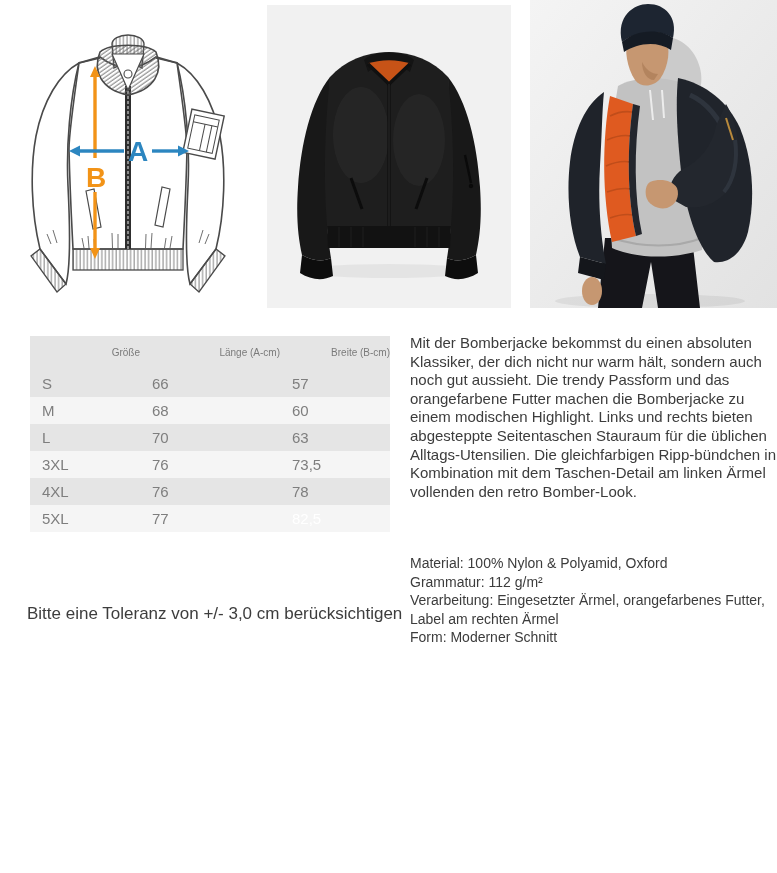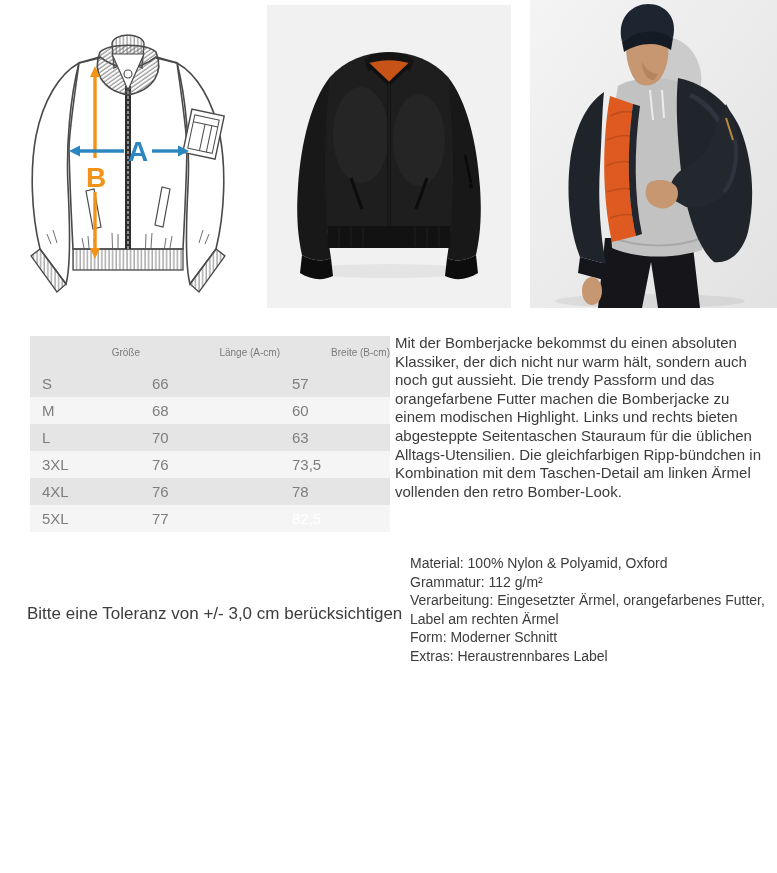--- a/index.html
+++ b/index.html
@@ -28,21 +28,21 @@
   tbody tr:nth-child(odd) td{background:#e5e5e5;}
   tbody tr:nth-child(even) td{background:#f5f5f5;}
   td.faint{color:#ffffff;}
   .note{
     position:absolute;left:27px;top:604px;width:390px;
     font-size:17px;color:#3d3d3d;line-height:19px;
   }
 
   
   .description{
-    position:absolute;left:395px;top:334px;width:368px;
+    position:absolute;left:410px;top:334px;width:368px;
     font-size:15px;line-height:18.6px;color:#3c3c3c;margin:0;
   }
   .specs{
     position:absolute;left:410px;top:554px;width:368px;
     font-size:14px;line-height:18.6px;color:#3c3c3c;
   }
 </style>
 </head>
 <body>
 
@@ -252,16 +252,15 @@
 
   <div class="note">Bitte eine Toleranz von +/- 3,0 cm berücksichtigen</div>
 
   <p class="description">Mit der Bomberjacke bekommst du einen absoluten Klassiker, der dich nicht nur warm hält, sondern auch noch gut aussieht. Die trendy Passform und das orangefarbene Futter machen die Bomberjacke zu einem modischen Highlight. Links und rechts bieten abgesteppte Seitentaschen Stauraum für die üblichen Alltags-Utensilien. Die gleichfarbigen Ripp-bündchen in Kombination mit dem Taschen-Detail am linken Ärmel vollenden den retro Bomber-Look.</p>
 
   <div class="specs">
     <div>Material: 100% Nylon &amp; Polyamid, Oxford</div>
     <div>Grammatur: 112 g/m²</div>
     <div>Verarbeitung: Eingesetzter Ärmel, orangefarbenes Futter, Label am rechten Ärmel</div>
     <div>Form: Moderner Schnitt</div>
-    <div>Extras: Heraustrennbares Label</div>
   </div>
 
 </div>
 
 </body></html>

